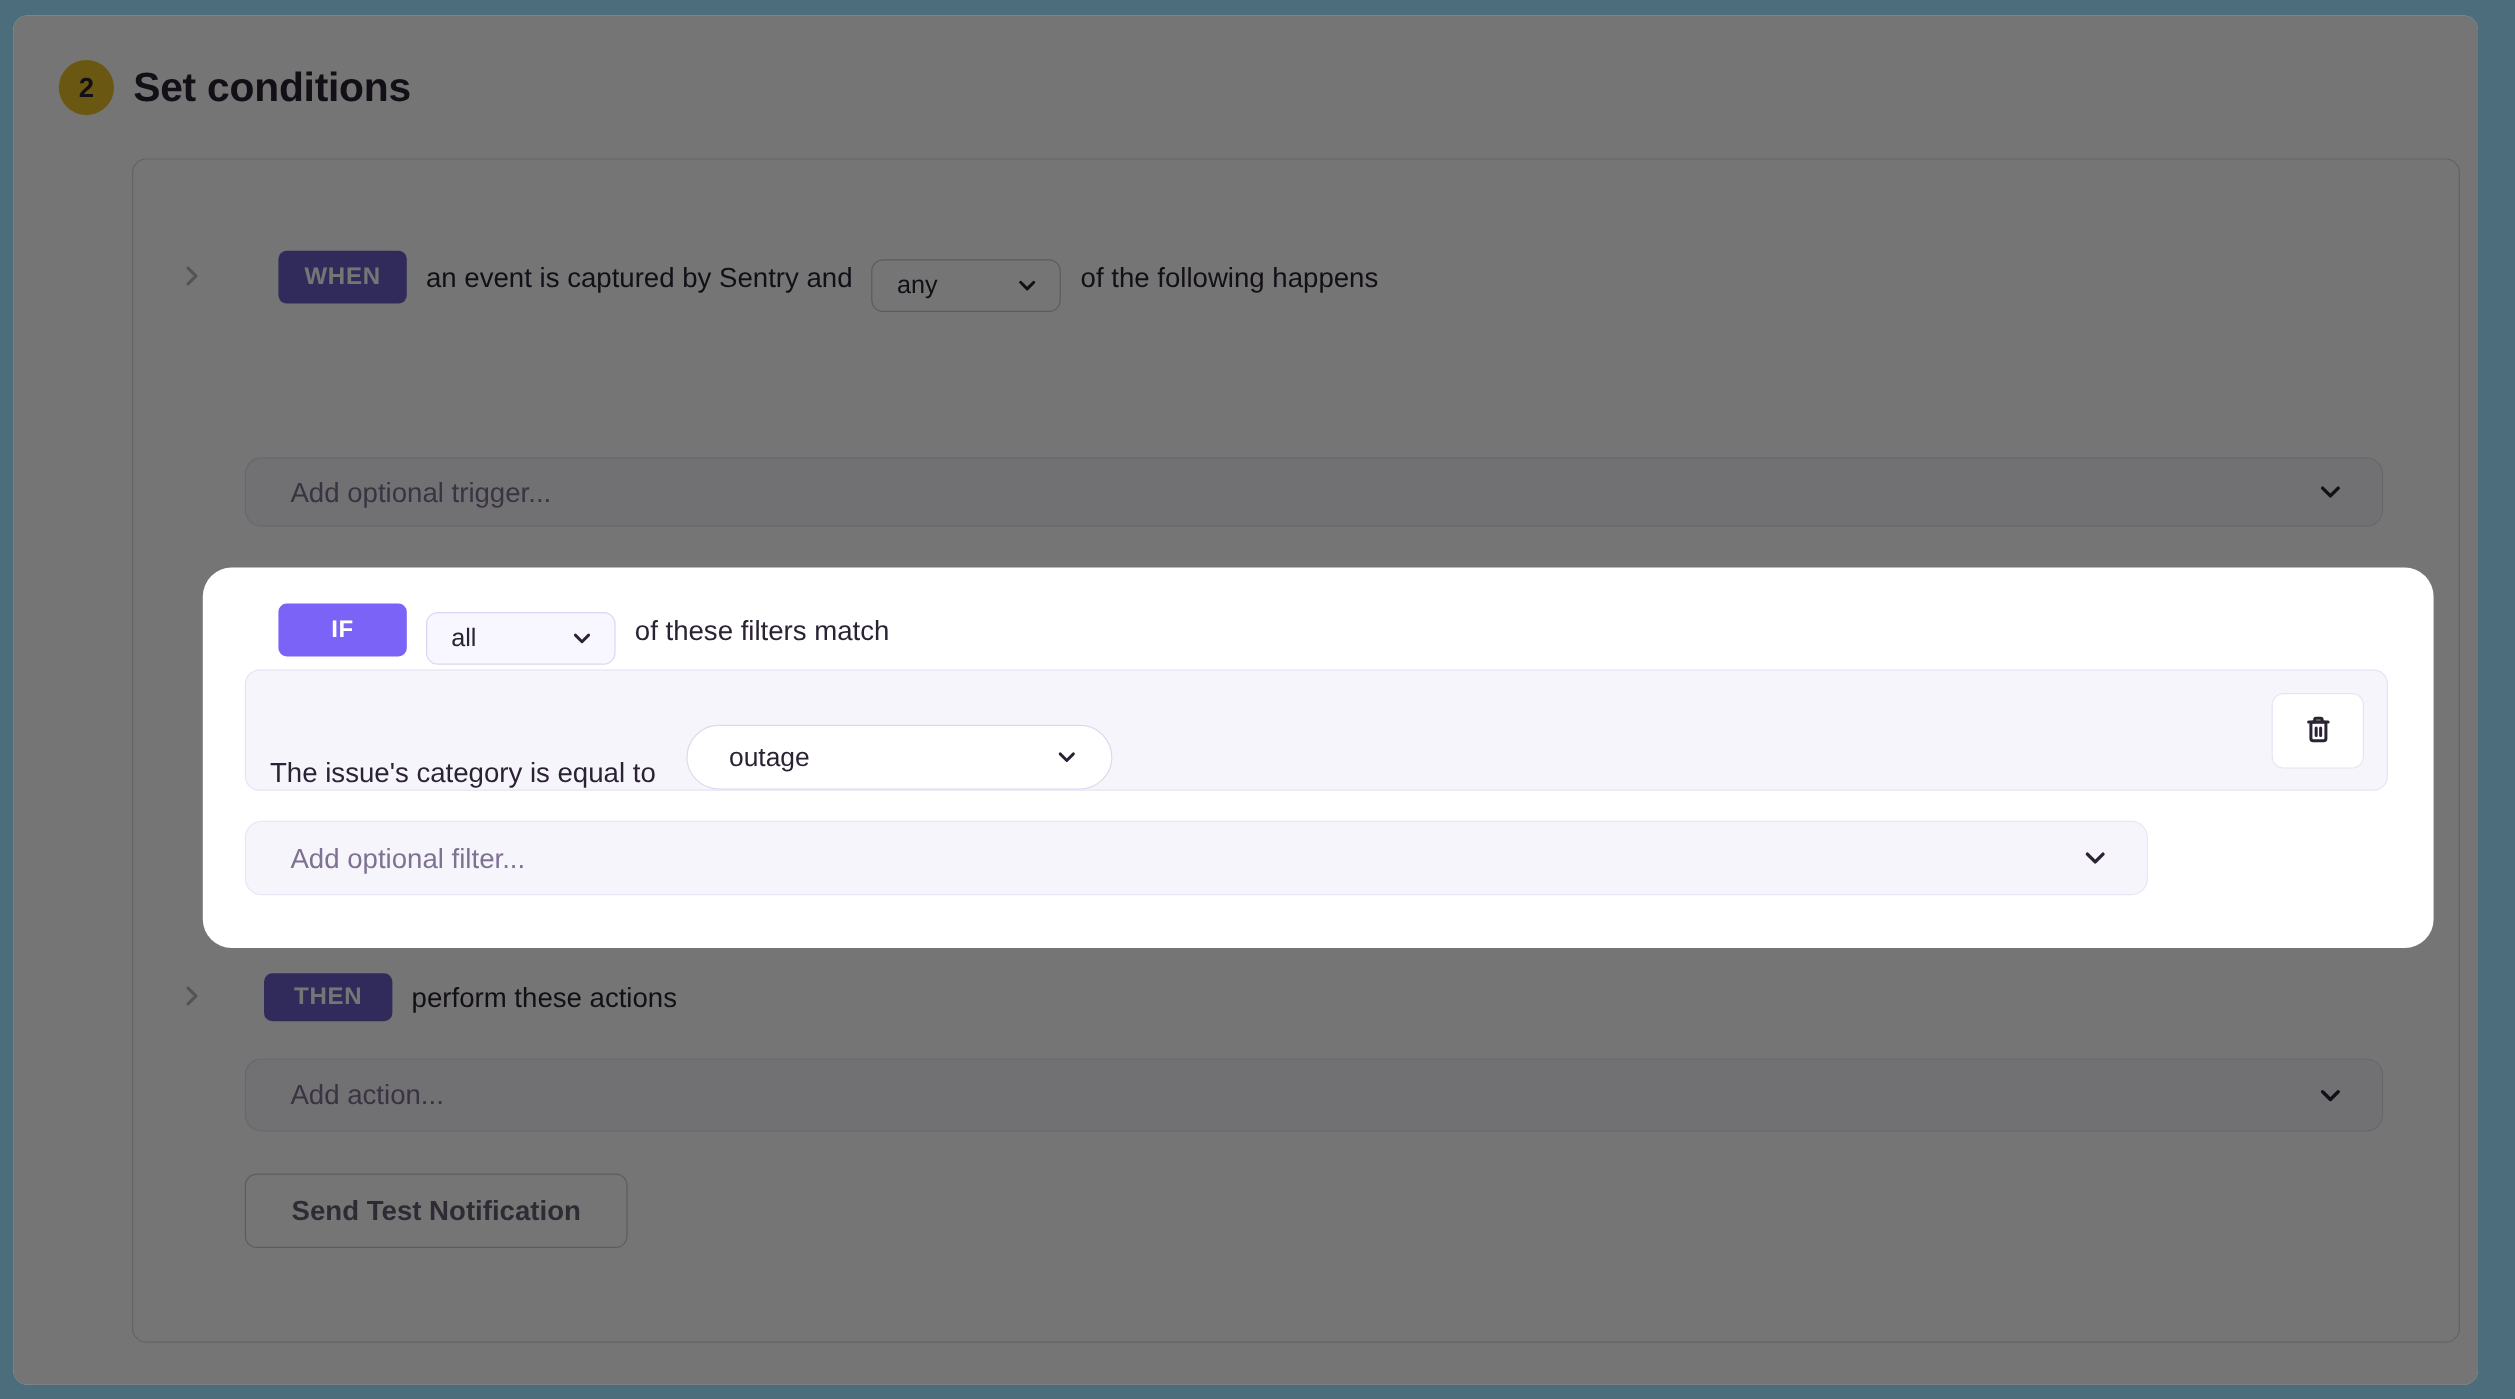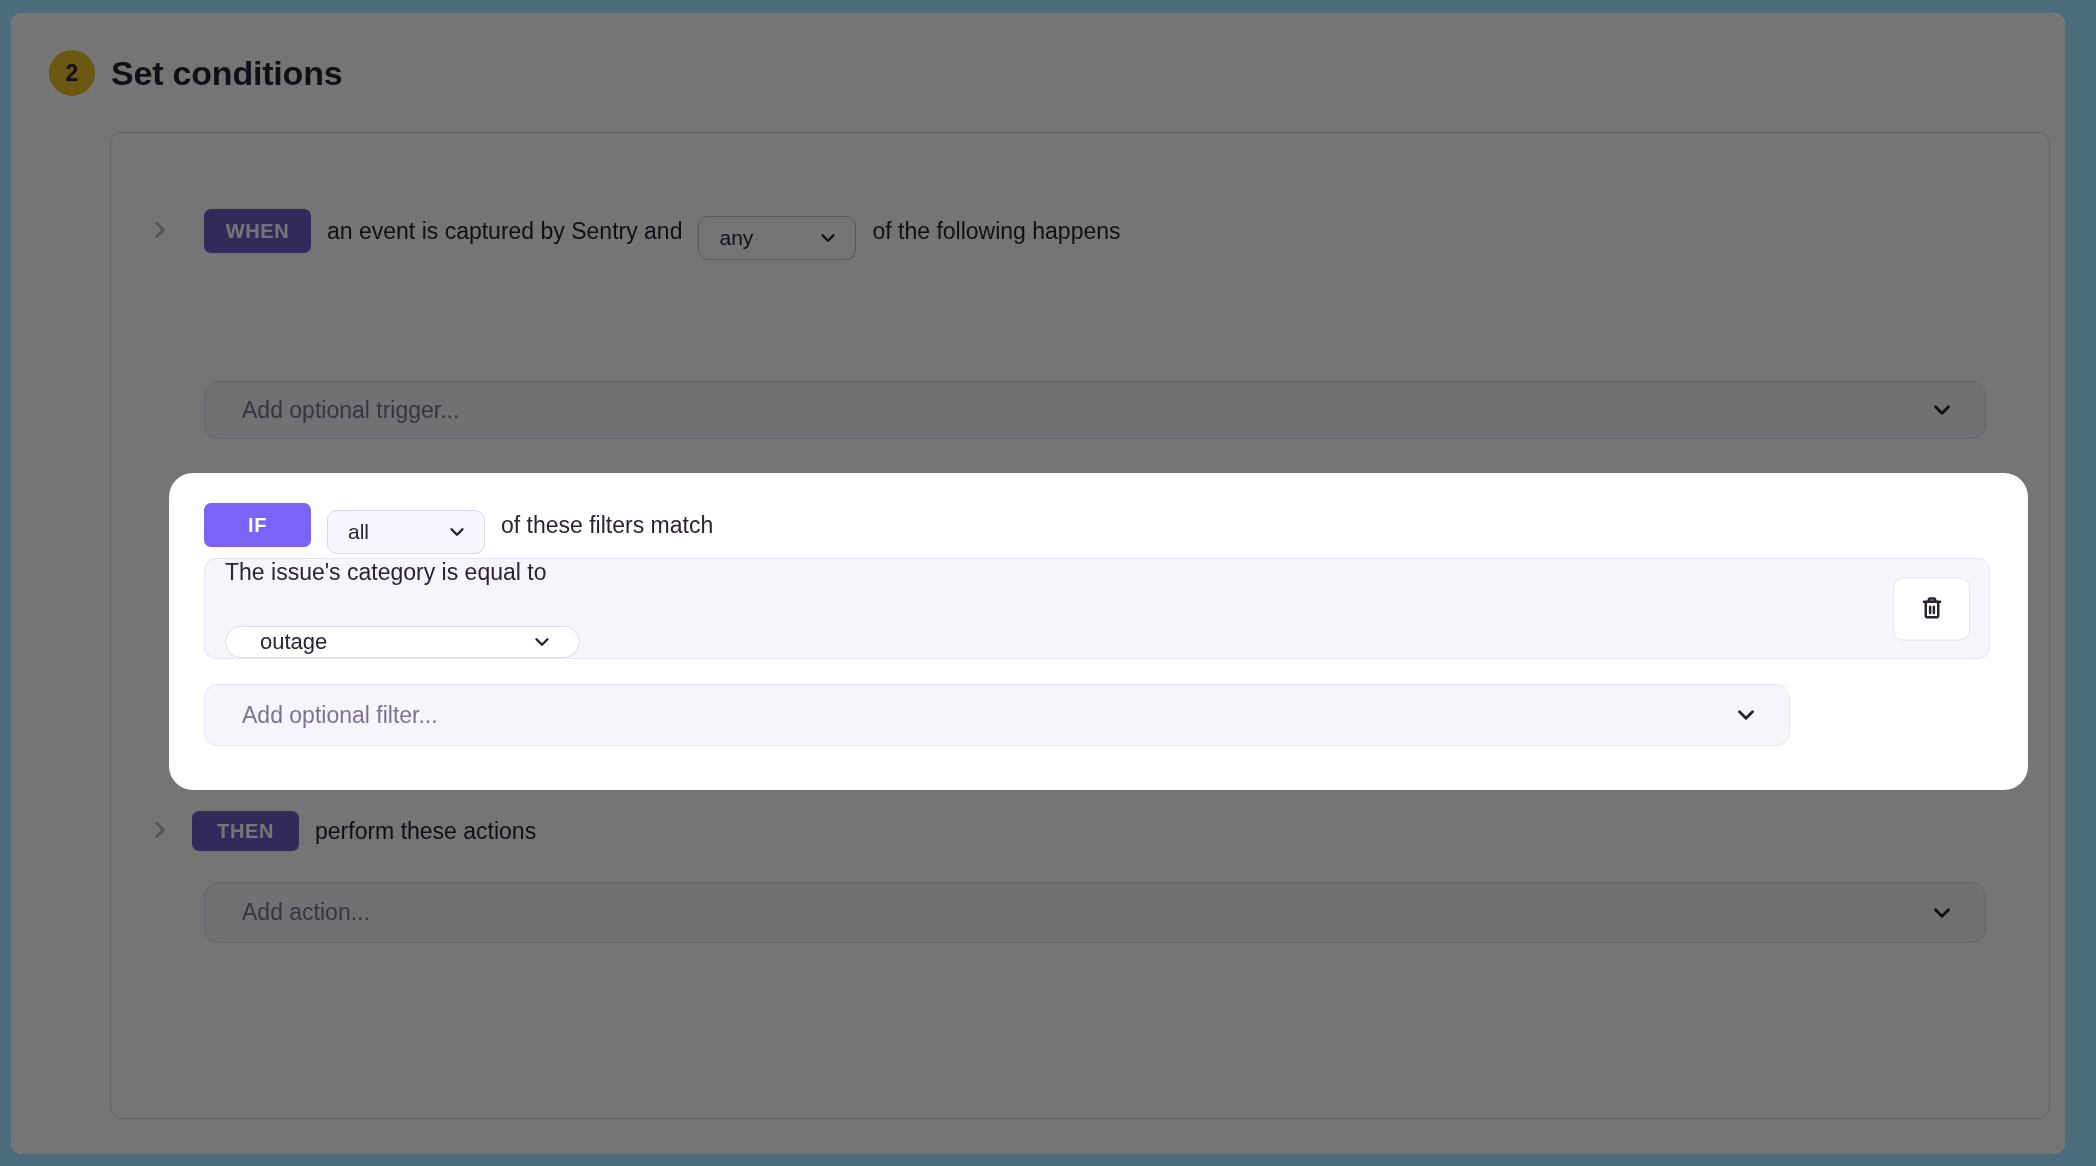--- a/index.html
+++ b/index.html
@@ -43,20 +43,21 @@
     position:absolute;display:flex;align-items:center;gap:16px;
     font-size:23px;color:#2B2233;white-space:nowrap;
   }
   .when-label-row{left:93px;top:76px;height:44px;}
   .then-label-row{left:81px;top:678px;height:40px;}
   .badge{
     min-width:107px;height:44px;border-radius:7px;
     display:inline-flex;align-items:center;justify-content:center;
     background:#6C5FC7;color:#ffffff;font-size:20px;font-weight:700;
     letter-spacing:0.6px;
+    margin-left:28px;
   }
   .badge.then-badge{height:40px;}
   .badge.bright{background:#7A63F6;}
   .row-text{color:#2B2233;}
   
   .select{
     display:inline-flex;align-items:center;justify-content:space-between;
     box-sizing:border-box;height:44px;min-width:158px;
     padding:0 16px 0 20px;border-radius:10px;
     background:#ffffff;border:1.5px solid #C9C3D7;
@@ -96,22 +97,22 @@
   
   .spotlight-card{
     position:absolute;left:58px;top:340px;width:1859px;height:317px;
     background:#ffffff;border-radius:24px;z-index:5;
     box-shadow:0 0 0 2600px rgba(0,0,0,0.54);
   }
   .if-label-row{left:35px;top:30px;height:44px;}
   .filter-row{
     position:absolute;left:35px;top:85px;width:1786px;height:101px;
     box-sizing:border-box;background:#F7F5FC;border:1.5px solid #E7E3F2;
-    border-radius:12px;display:flex;align-items:flex-start;gap:26px;
-    padding-left:20px;font-size:23px;color:#2B2233;flex-direction:column;
+    border-radius:12px;display:flex;align-items:flex-end;gap:26px;
+    padding-left:20px;font-size:23px;color:#2B2233;
   }
   .add-filter{left:35px;top:211px;width:1586px;height:62px;background:#F7F5FC;border-color:#E9E5F4;}
   
   .test-btn{
     position:absolute;left:93px;top:845px;height:62px;
     background:transparent;border:1.5px solid #CBC5D8;border-radius:10px;
     padding:0 38px;font-family:inherit;font-size:23px;font-weight:700;
     color:#665F73;cursor:pointer;
   }
 </style>
@@ -199,16 +200,17 @@
         <span class="row-text">perform these actions</span>
       </div>
 
       <div class="add-row add-action">
         <span>Add action...</span>
         <svg class="chev-dark" viewBox="0 0 20 20" fill="none" stroke="currentColor" stroke-width="2.2" stroke-linecap="round" stroke-linejoin="round">
           <path d="M5 7.5l5 5 5-5"></path>
         </svg>
       </div>
 
+      <button class="test-btn">Send Test Notification</button>
 
     </div>
   </div>
 </div>
 
 </body></html>

